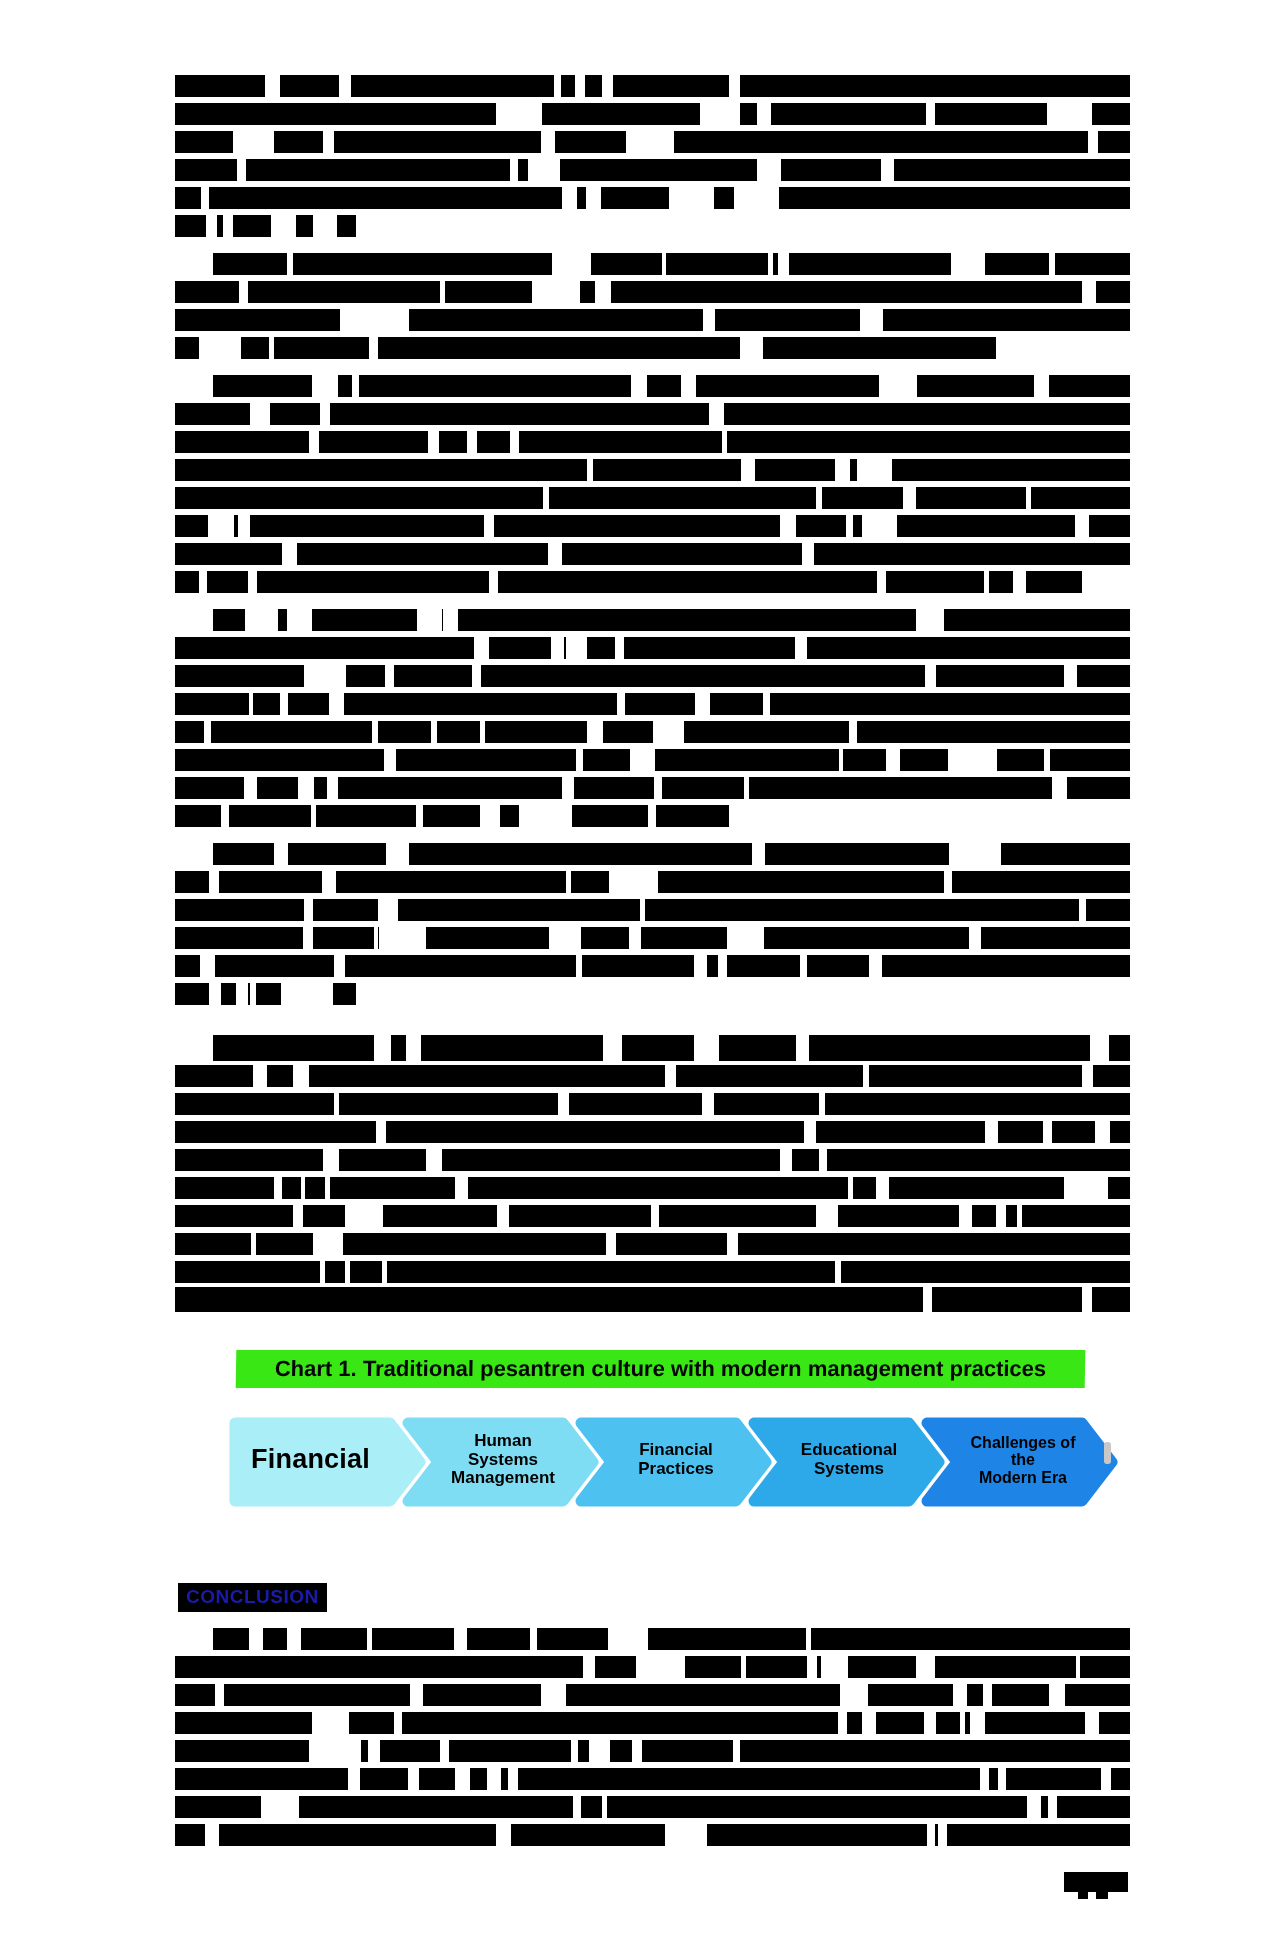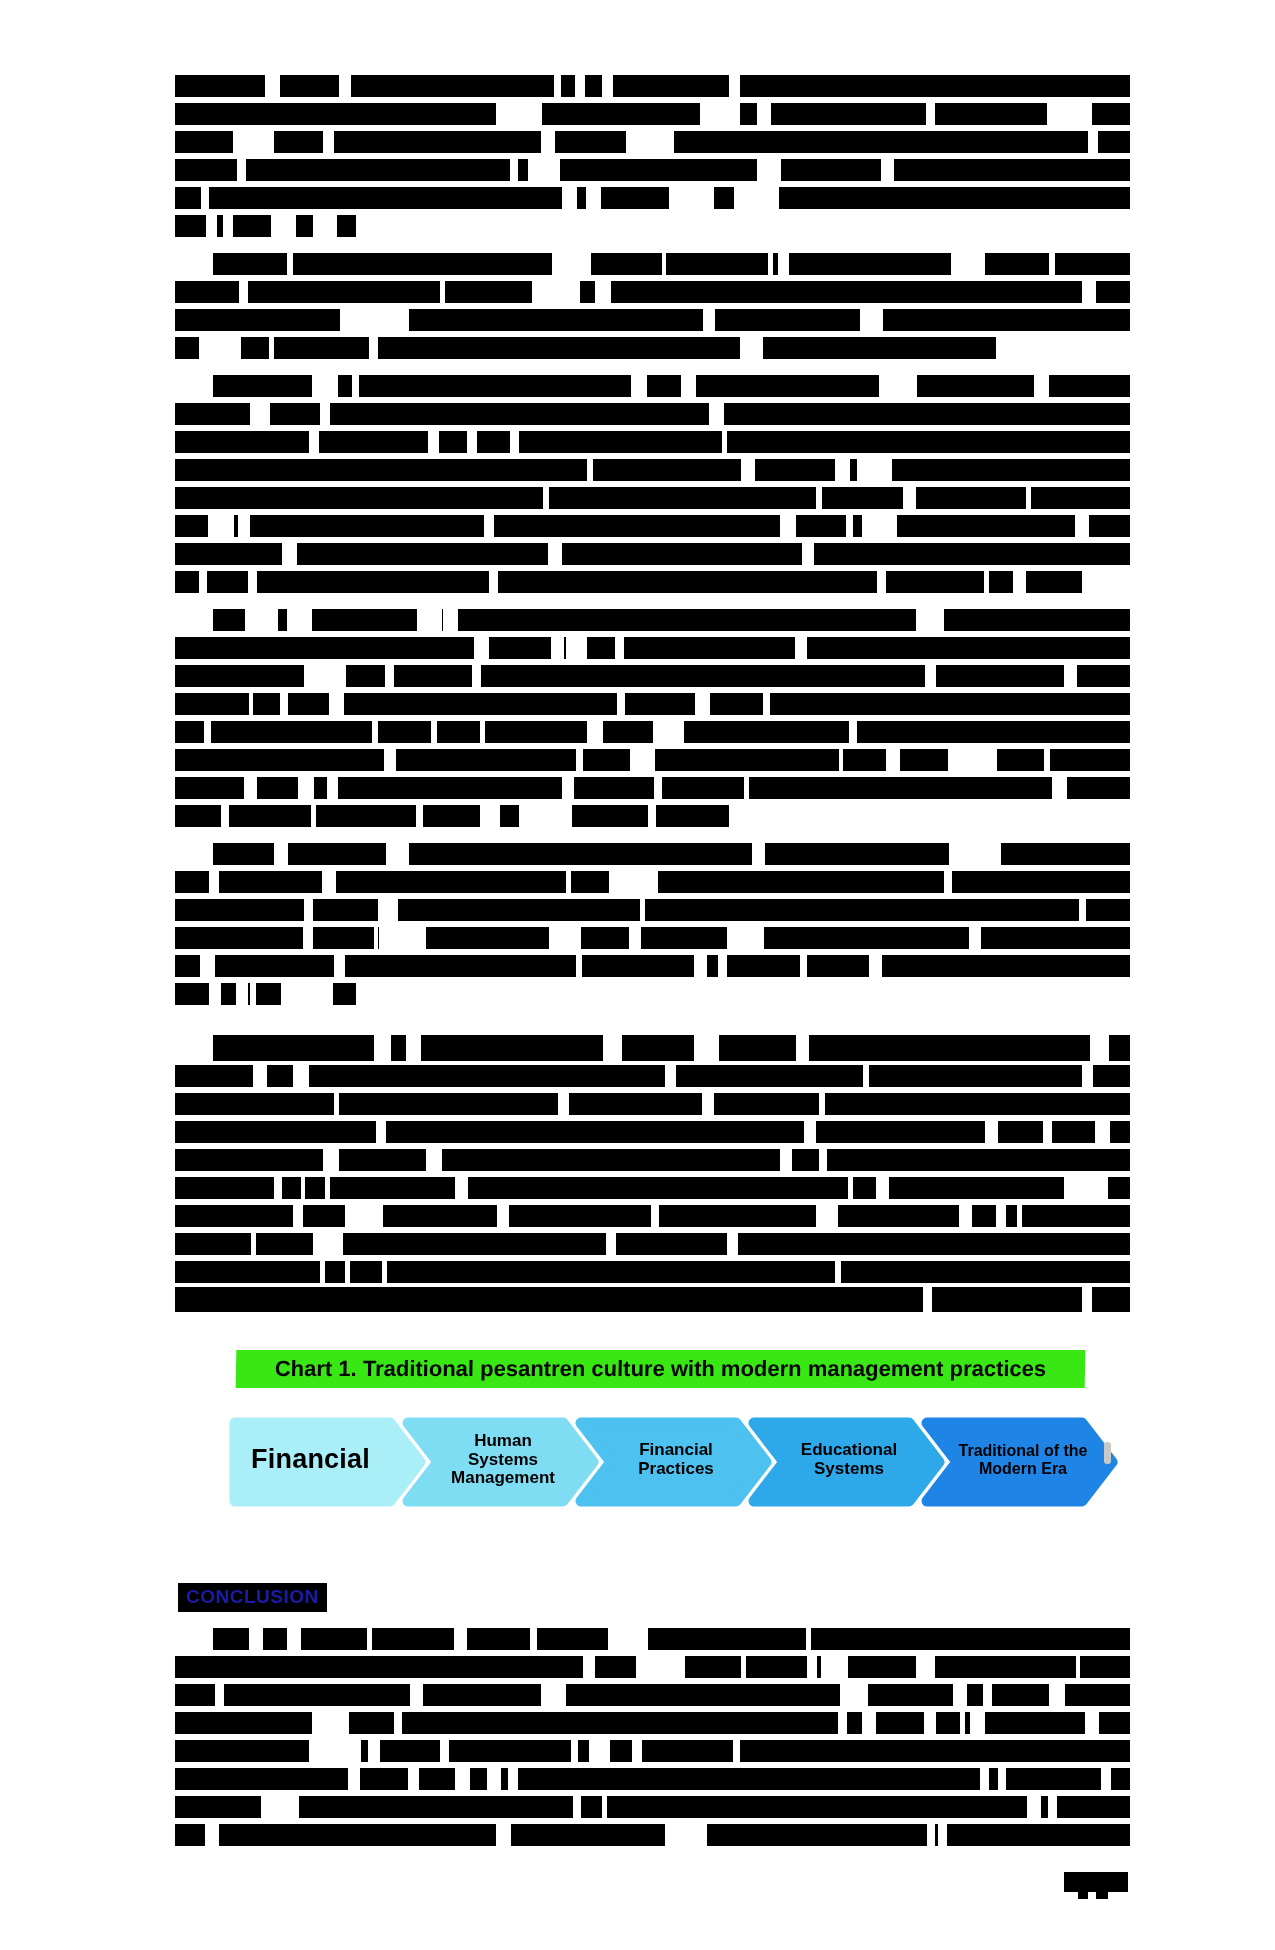--- a/index.html
+++ b/index.html
@@ -493,21 +493,21 @@
         <polygon points="529,7 684,7 714,46 684,85 529,85 559,46" fill="#2da9e9" stroke="#2da9e9" stroke-width="11" stroke-linejoin="round"></polygon>
         <polygon points="702,7 857,7 887,46 857,85 702,85 732,46" fill="#1e85e6" stroke="#1e85e6" stroke-width="11" stroke-linejoin="round"></polygon>
       </svg>
     <div class="chev-label step0">Financial</div>
     <div class="chev-label step1">Human Systems
 Management</div>
     <div class="chev-label step2">Financial
 Practices</div>
     <div class="chev-label step3">Educational
 Systems</div>
-    <div class="chev-label step4">Traditional of the
+    <div class="chev-label step4">Challenges of the
 Modern Era</div>
     <div class="edge-artifact"></div>
   </div>
 
   <div class="conclusion-heading" style="background: rgb(0, 0, 0); color: rgb(27, 27, 170);">CONCLUSION</div>
 
   <div class="page-number-redaction">
     <div class="blob" style="left:0; top:0; width:64px; height:20px;"></div>
     <div class="blob" style="left:14px; top:20px; width:10px; height:7px;"></div>
     <div class="blob" style="left:32px; top:20px; width:12px; height:7px;"></div>

